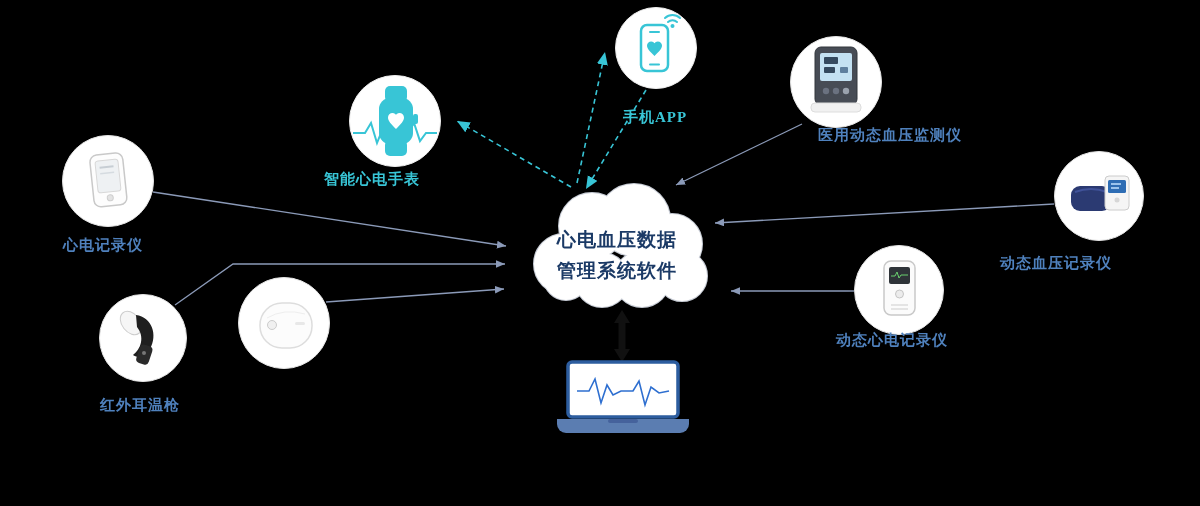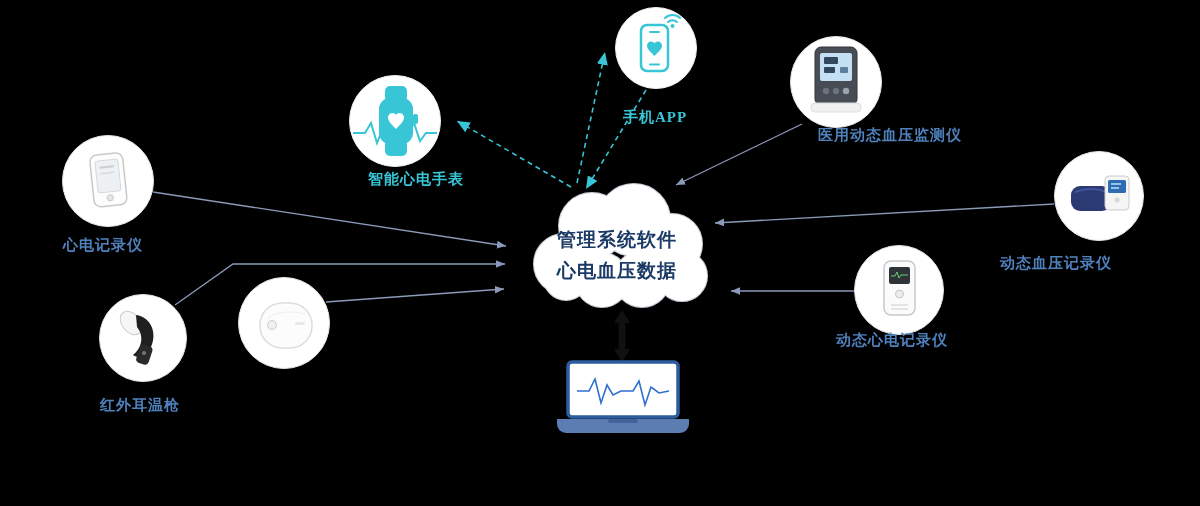--- a/index.html
+++ b/index.html
@@ -52,22 +52,22 @@
         <circle cx="122" cy="44" r="36"></circle>
           <circle cx="160" cy="68" r="30"></circle>
         <circle cx="170" cy="100" r="25"></circle>
           <circle cx="130" cy="103" r="28"></circle>
         <circle cx="90" cy="104" r="27"></circle>
           <circle cx="54" cy="102" r="22"></circle>
       </g>
     </svg>
   </div>
   <div class="cloud-text">
+    <div>心电血压数据</div>
     <div>管理系统软件</div>
-    <div>心电血压数据</div>
   </div>
 
   <svg class="arrows" width="1200" height="506">
     <defs>
       <marker id="mGray" markerWidth="9" markerHeight="8" refX="7" refY="3" orient="auto">
         <path d="M0,0 L7,3 L0,6 Z" fill="#8b9ab8"></path>
       </marker>
       <marker id="mCyan" markerWidth="10" markerHeight="9" refX="8" refY="3.5" orient="auto">
         <path d="M0,0 L8,3.5 L0,7 Z" fill="#38c5d6"></path>
       </marker>
@@ -123,21 +123,21 @@
   <div class="node" style="left:349px; top:75px; width:90px; height:90px; border-color:#ededed;">
     <svg viewBox="0 0 90 90">
       <polyline points="3,57 15,57 21,47 27,67 33,52 40,57 50,57 58,57 64,47 70,65 76,57 87,57" fill="none" stroke="#38c5d6" stroke-width="2"></polyline>
       <rect x="35" y="10" width="22" height="16" rx="5" fill="#38c5d6"></rect>
       <rect x="35" y="64" width="22" height="16" rx="5" fill="#38c5d6"></rect>
       <rect x="29" y="22" width="34" height="46" rx="11" fill="#38c5d6"></rect>
       <rect x="63" y="38" width="5" height="10" rx="2" fill="#38c5d6"></rect>
       <path d="M46 53 C41 48 38 45 38 41.5 C38 39 40 37 42.6 37 C44.4 37 45.6 38.2 46 39 C46.4 38.2 47.6 37 49.4 37 C52 37 54 39 54 41.5 C54 45 51 48 46 53 Z" fill="#ffffff"></path>
     </svg>
   </div>
-  <div class="label cyan" style="left:416px; top:170px;">智能心电手表</div>
+  <div class="label cyan" style="left:372px; top:170px;">智能心电手表</div>
 
   <div class="node" style="left:615px; top:7px; width:80px; height:80px; border-color:#ededed;">
     <svg viewBox="0 0 80 80">
       <rect x="25" y="17" width="27" height="46" rx="6" fill="#ffffff" stroke="#38c5d6" stroke-width="2.5"></rect>
       <line x1="34" y1="24" x2="43" y2="24" stroke="#38c5d6" stroke-width="2" stroke-linecap="round"></line>
       <path d="M38.5 48 C33.8 43.6 31 40.8 31 37.6 C31 35.3 32.9 33.5 35.2 33.5 C36.8 33.5 37.9 34.5 38.5 35.3 C39.1 34.5 40.2 33.5 41.8 33.5 C44.1 33.5 46 35.3 46 37.6 C46 40.8 43.2 43.6 38.5 48 Z" fill="#38c5d6"></path>
       <line x1="34" y1="56.5" x2="43" y2="56.5" stroke="#38c5d6" stroke-width="2" stroke-linecap="round"></line>
       <circle cx="56.5" cy="18" r="2" fill="#38c5d6"></circle>
       <path d="M52 14 a6.5 6.5 0 0 1 9 0" stroke="#38c5d6" stroke-width="2" fill="none" stroke-linecap="round"></path>
       <path d="M49 10 a11 11 0 0 1 15 0" stroke="#38c5d6" stroke-width="2" fill="none" stroke-linecap="round"></path>

